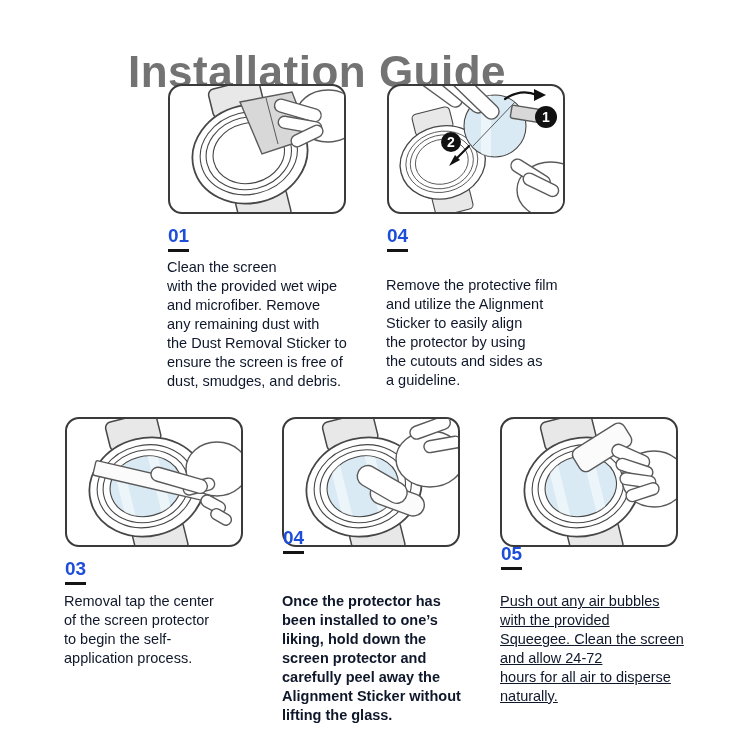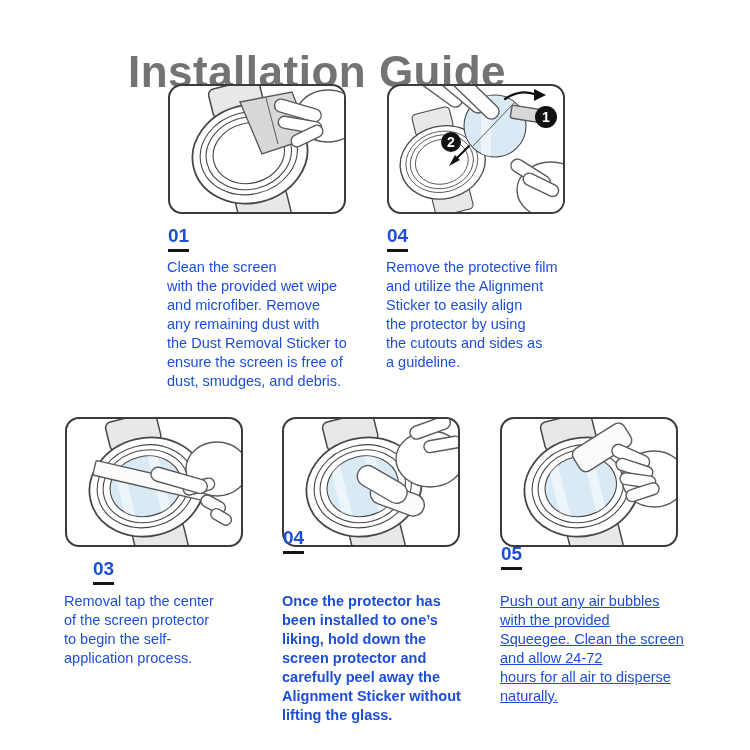--- a/index.html
+++ b/index.html
@@ -14,43 +14,43 @@
   .panel{
     position:absolute;width:178px;height:130px;box-sizing:border-box;
     border:2px solid #3a3a3a;border-radius:14px;background:#fff;overflow:hidden;
   }
   .panel svg{display:block;width:174px;height:126px;}
   .stepnum{
     position:absolute;font-size:19px;font-weight:700;color:#1d4ed8;line-height:20px;
   }
   .stepnum::after{content:"";display:block;width:21px;height:3px;background:#141414;margin-top:3px;}
   .steptext{
-    position:absolute;font-size:14.5px;line-height:19px;color:#1d4ed8;white-space:pre-line;
+    position:absolute;font-size:14.5px;line-height:19px;color:#0f172a;white-space:pre-line;
   }
   
   .strap{fill:#e8e8e8;stroke:#474747;stroke-width:1.5;}
   .body-sh{fill:#ffffff;stroke:#474747;stroke-width:1.8;}
   .ring{fill:none;stroke:#474747;stroke-width:1.1;}
   .screen-w{fill:#ffffff;stroke:#474747;stroke-width:1.1;}
   .screen-b{fill:#d9eaf4;stroke:#474747;stroke-width:1.1;}
   .stripe{fill:#ffffff;opacity:.5;}
   .hand{fill:#ffffff;stroke:#5a5a5a;stroke-width:1.4;}
   .cloth{fill:#d8d8d8;stroke:#5a5a5a;stroke-width:1.4;}
   .tool{fill:#fbfbfb;stroke:#5a5a5a;stroke-width:1.4;}
   .fold{fill:none;stroke:#5a5a5a;stroke-width:1;}
   .badge{fill:#111111;}
   .badge-num{fill:#ffffff;font:bold 14px "Liberation Sans",sans-serif;text-anchor:middle;}
   .arrow{stroke:#111111;stroke-width:2.2;fill:none;stroke-linecap:round;}
   .arrowhead{fill:#111111;stroke:none;}
   
   #panel-1{left:168px;top:84px;} #panel-2{left:387px;top:84px;}
   #num-1{left:168px;top:226px;}  #num-2{left:387px;top:226px;}
-  #text-1{left:167px;top:258px;} #text-2{left:386px;top:258px;}
+  #text-1{left:167px;top:258px;} #text-2{left:386px;top:276px;}
   #panel-3{left:65px;top:417px;} #panel-4{left:282px;top:417px;} #panel-5{left:500px;top:417px;}
-  #num-3{left:65px;top:559px;margin-left:28px;}   #num-4{left:283px;top:528px;}   #num-5{left:501px;top:538px;margin-top:6px;}
+  #num-3{left:65px;top:559px;}   #num-4{left:283px;top:528px;}   #num-5{left:501px;top:538px;margin-top:6px;}
   #text-3{left:64px;top:592px;}  #text-4{left:282px;top:592px;font-weight:bold;}  #text-5{left:500px;top:592px;text-decoration:underline;}
 </style>
 </head>
 <body>
 
 <h1 class="title">Installation Guide</h1>
 
 <div class="panel" id="panel-1">
   <svg viewBox="0 0 174 126">
     <g transform="translate(2 4)">

